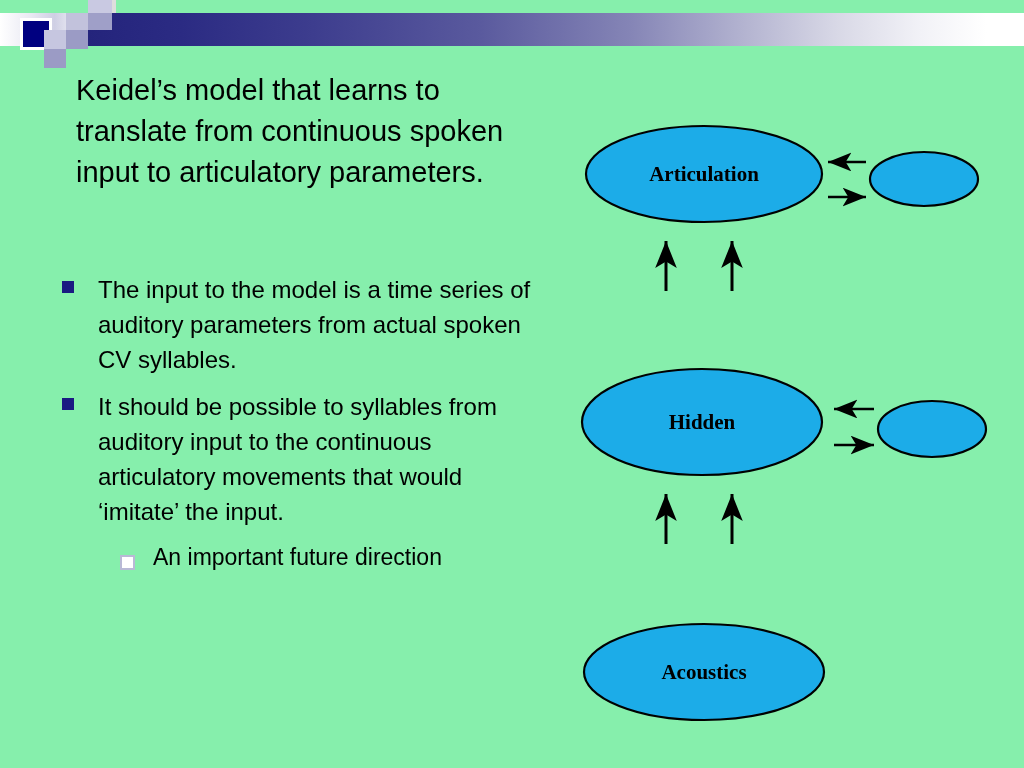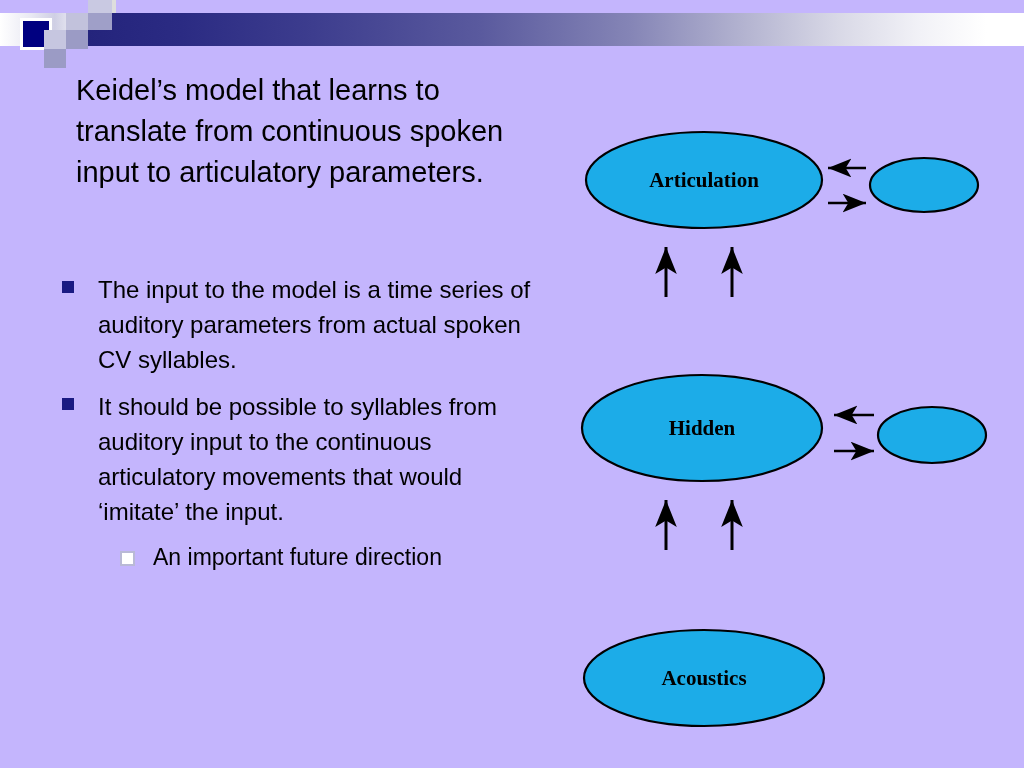--- a/index.html
+++ b/index.html
@@ -8,21 +8,21 @@
     padding: 0;
     background: #ffffff;
   }
   body {
     font-family: "Liberation Sans", sans-serif;
   }
   #slide {
     position: relative;
     width: 1024px;
     height: 768px;
-    background: #c4b5fd;
+    background: #86efac;
     overflow: hidden;
   }
 
   
   .deco-bar {
     position: absolute;
     left: 88px;
     top: 13px;
     width: 936px;
     height: 33px;
@@ -85,21 +85,21 @@
   }
   .bullet-text {
     flex: 1 1 auto;
     font-size: 24px;
     line-height: 35px;
     color: #000000;
   }
   .sub-row {
     position: relative;
     display: flex;
-    align-items: flex-start;
+    align-items: center;
     margin-left: 50px;
     margin-top: 6px;
     padding-left: 8px;
   }
   .sub-mark {
     flex: 0 0 auto;
     width: 11px;
     height: 11px;
     border: 2px solid #b9b9d6;
     background: #ffffff;
@@ -110,21 +110,21 @@
     flex: 1 1 auto;
     font-size: 23px;
     line-height: 33px;
     color: #000000;
   }
 
   
   .diagram {
     position: absolute;
     left: 556px;
-    top: 112px;
+    top: 106px;
     width: 468px;
     height: 640px;
   }
   .diagram svg { display: block; }
   .node-label {
     font-family: "Liberation Serif", serif;
     font-weight: bold;
     font-size: 21px;
     fill: #000000;
   }

